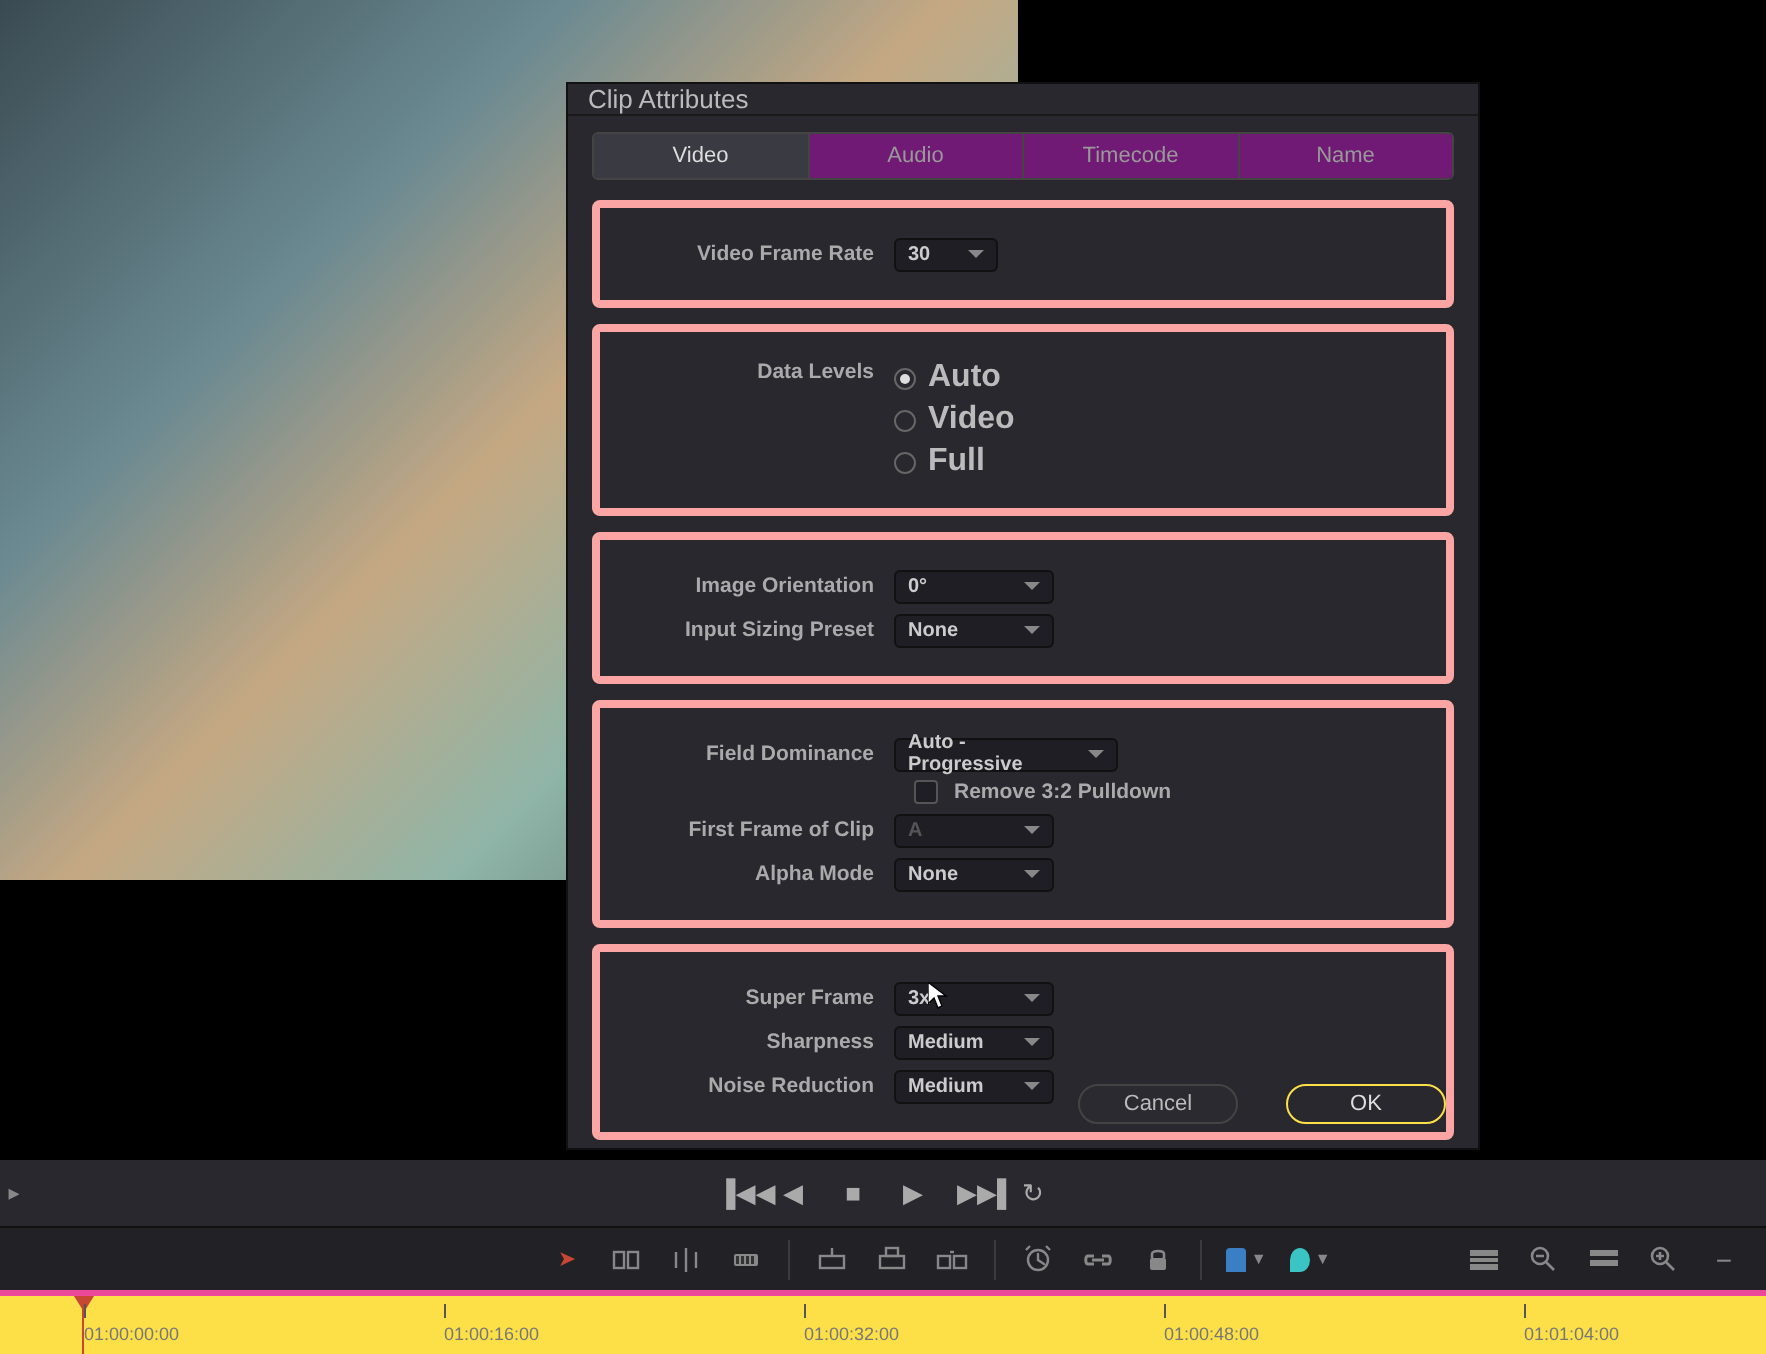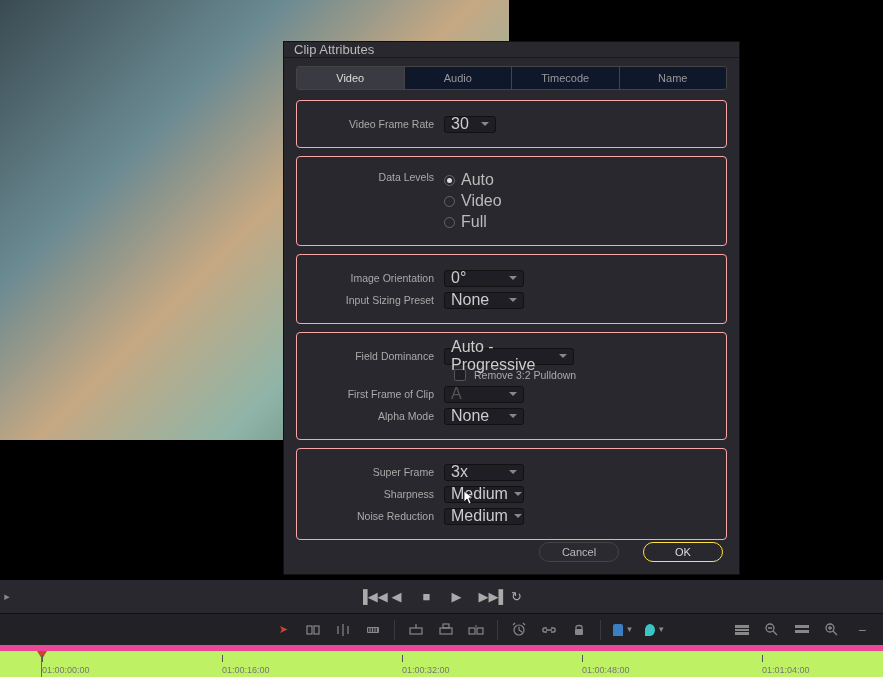--- a/index.html
+++ b/index.html
@@ -7,35 +7,35 @@
 
 .viewer { position: absolute; left: 0; top: 0; width: 509px; height: 440px; background: linear-gradient(135deg, #3a4a52 0%, #6b8a92 30%, #c5a882 50%, #8fb5a8 70%, #4a5a58 100%); }
 .viewer-black { position: absolute; left: 509px; top: 0; right: 0; height: 580px; background: #000; }
 .viewer-bottom-black { position: absolute; left: 0; top: 440px; width: 509px; height: 140px; background: #000; }
 
 .dialog { position: absolute; left: 283px; top: 41px; width: 457px; height: 534px; background: #28282e; border: 1px solid #111; }
 .dialog-title { padding: 0 10px; font-size: 13px; color: #bbb; border-bottom: 1px solid #1a1a1a; }
 .dialog-body { padding: 8px 12px; }
 
 .tabs { display: flex; border: 1px solid #444; border-radius: 3px; overflow: hidden; margin-bottom: 10px; }
-.tab { flex: 1; text-align: center; padding: 5px 0; background: #0f172a; color: #999; cursor: pointer; font-size: 11px; border-right: 1px solid #444; }
+.tab { flex: 1; text-align: center; padding: 5px 0; background: #701a75; color: #999; cursor: pointer; font-size: 11px; border-right: 1px solid #444; }
 .tab:last-child { border-right: none; }
 .tab.active { background: #3a3a42; color: #ddd; }
 
-.section { border: 1px solid #fca5a5; border-radius: 4px; margin-bottom: 8px; padding: 10px 12px; }
+.section { border: 4px solid #fca5a5; border-radius: 4px; margin-bottom: 8px; padding: 10px 12px; font-weight: bold; }
 .row { display: flex; align-items: center; margin: 4px 0; min-height: 18px; }
 .label { width: 135px; text-align: right; padding-right: 10px; color: #aaa; font-size: 10.5px; }
 .ctrl { flex: 1; display: flex; align-items: center; gap: 6px; }
 
-.dropdown { background: #1e1e24; border: 1px solid #111; border-radius: 3px; padding: 2px 6px; color: #ccc; font-size: 16px; height: 17px; display: flex; align-items: center; justify-content: space-between; cursor: pointer; position: relative; }
+.dropdown { background: #1e1e24; border: 1px solid #111; border-radius: 3px; padding: 2px 6px; color: #ccc; font-size: 10px; height: 17px; display: flex; align-items: center; justify-content: space-between; cursor: pointer; position: relative; }
 .dropdown::after { content: ''; width: 0; height: 0; border-left: 4px solid transparent; border-right: 4px solid transparent; border-top: 4px solid #888; margin-left: 6px; }
 .dropdown.disabled { color: #555; }
 .dd-sm { width: 52px; }
 .dd-md { width: 80px; }
-.dd-lg { width: 130px; }
+.dd-lg { width: 112px; }
 .dd-xl { width: 195px; }
 
 .radio-group { display: flex; flex-direction: column; gap: 3px; }
 .radio-item { display: flex; align-items: center; gap: 6px; cursor: pointer; }
 .radio { width: 11px; height: 11px; border-radius: 50%; border: 1px solid #666; display: flex; align-items: center; justify-content: center; }
 .radio.checked::after { content: ''; width: 5px; height: 5px; background: #ddd; border-radius: 50%; }
 .radio-lbl { color: #bbb; font-size: 16px; }
 
 .flip-btn { width: 18px; height: 16px; background: #1e1e24; border: 1px solid #333; border-radius: 2px; display: flex; align-items: center; justify-content: center; cursor: pointer; font-size: 9px; color: #888; }
 
@@ -59,21 +59,21 @@
 .tool-group { display: flex; gap: 12px; align-items: center; padding: 0 12px; }
 .tool-sep { width: 1px; height: 20px; background: #3a3a42; }
 .toolbtn { color: #888; cursor: pointer; display: flex; align-items: center; justify-content: center; width: 18px; height: 18px; }
 .toolbtn.active { color: #c74634; }
 .toolbtn svg { width: 16px; height: 16px; }
 .marker-btn { display: flex; align-items: center; gap: 2px; }
 .mk-flag { width: 10px; height: 12px; border-radius: 2px 2px 0 0; }
 .mk-blue { background: #3a7fc4; }
 .mk-cyan { background: #3ac4c4; }
 
-.timeline-ruler { position: absolute; left: 0; top: 645px; right: 0; height: 32px; background: #bef264; border-top: 6px solid #ec4899; }
+.timeline-ruler { position: absolute; left: 0; top: 645px; right: 0; height: 32px; background: #fde047; border-top: 3px solid #ec4899; }
 .playhead { position: absolute; left: 37px; top: 0; width: 0; height: 0; border-left: 5px solid transparent; border-right: 5px solid transparent; border-top: 8px solid #c74634; }
 .playhead-line { position: absolute; left: 41px; top: 6px; width: 1px; height: 26px; background: #c74634; }
 .tick { position: absolute; top: 14px; font-size: 9px; color: #777; }
 .tick::before { content:''; position:absolute; left:0; top:-10px; width:1px; height:7px; background:#555; }
 </style>
 </head>
 <body>
 
 <div class="viewer"></div>
 <div class="viewer-black"></div>

